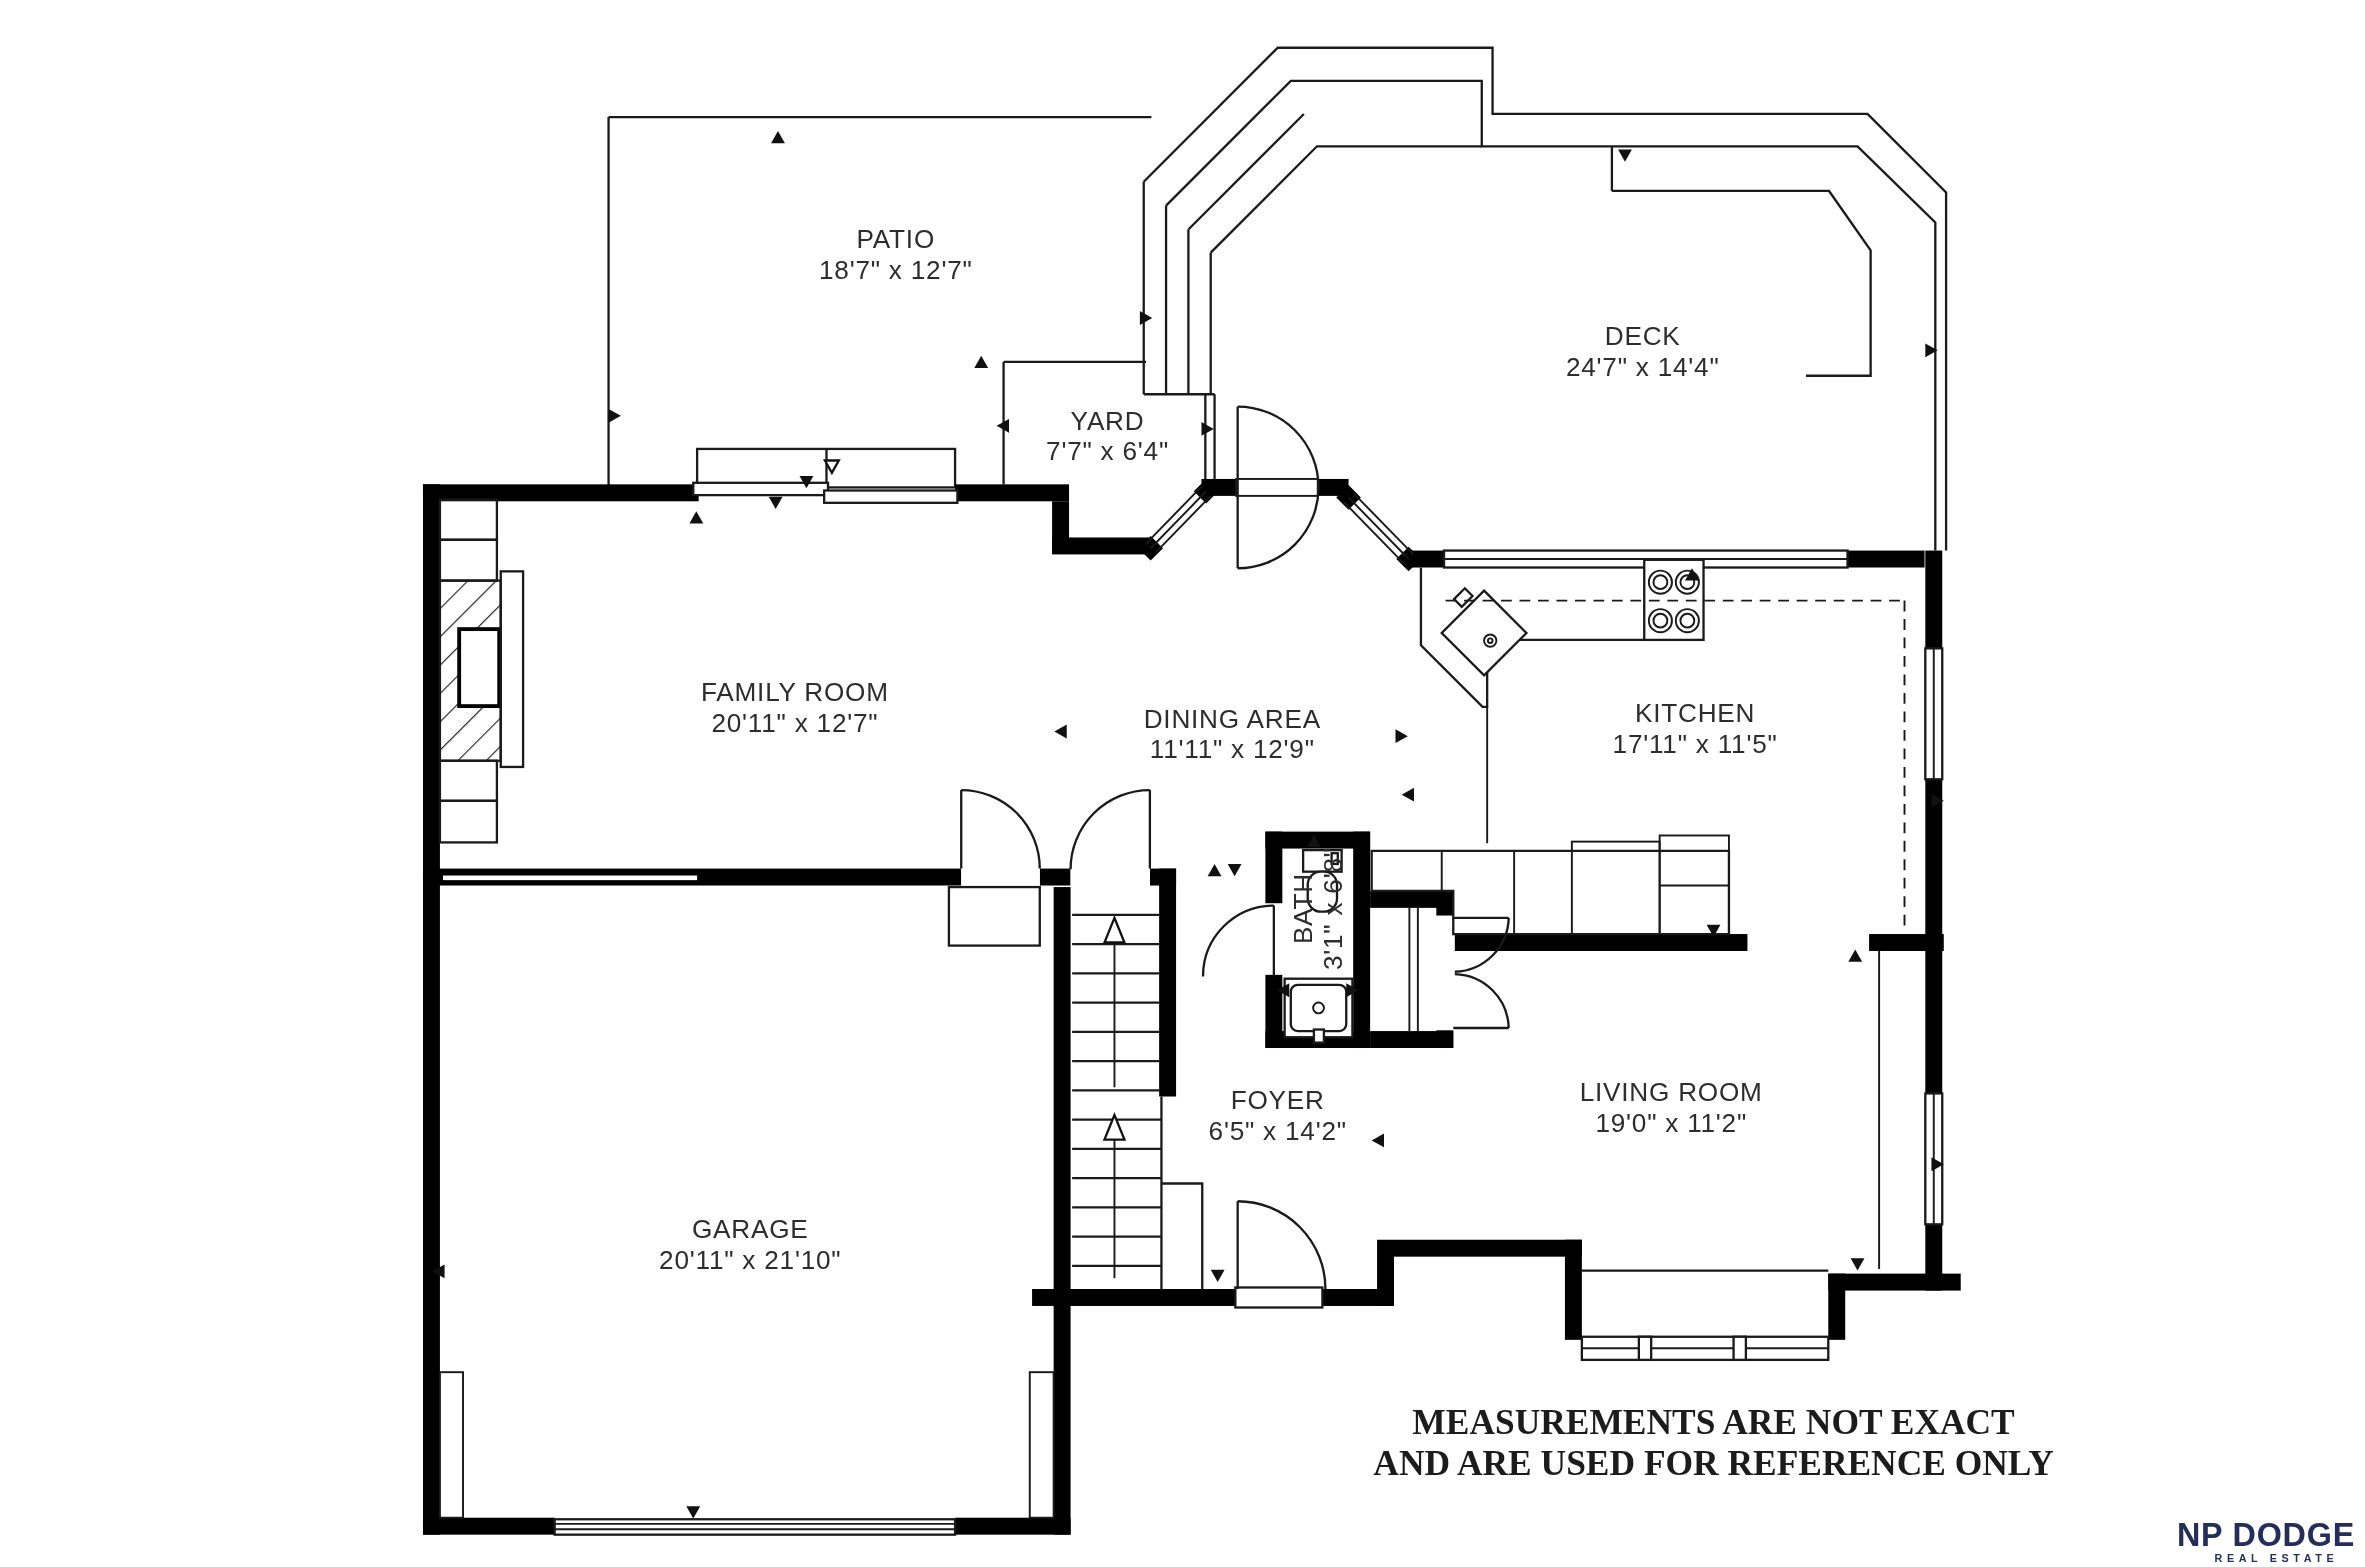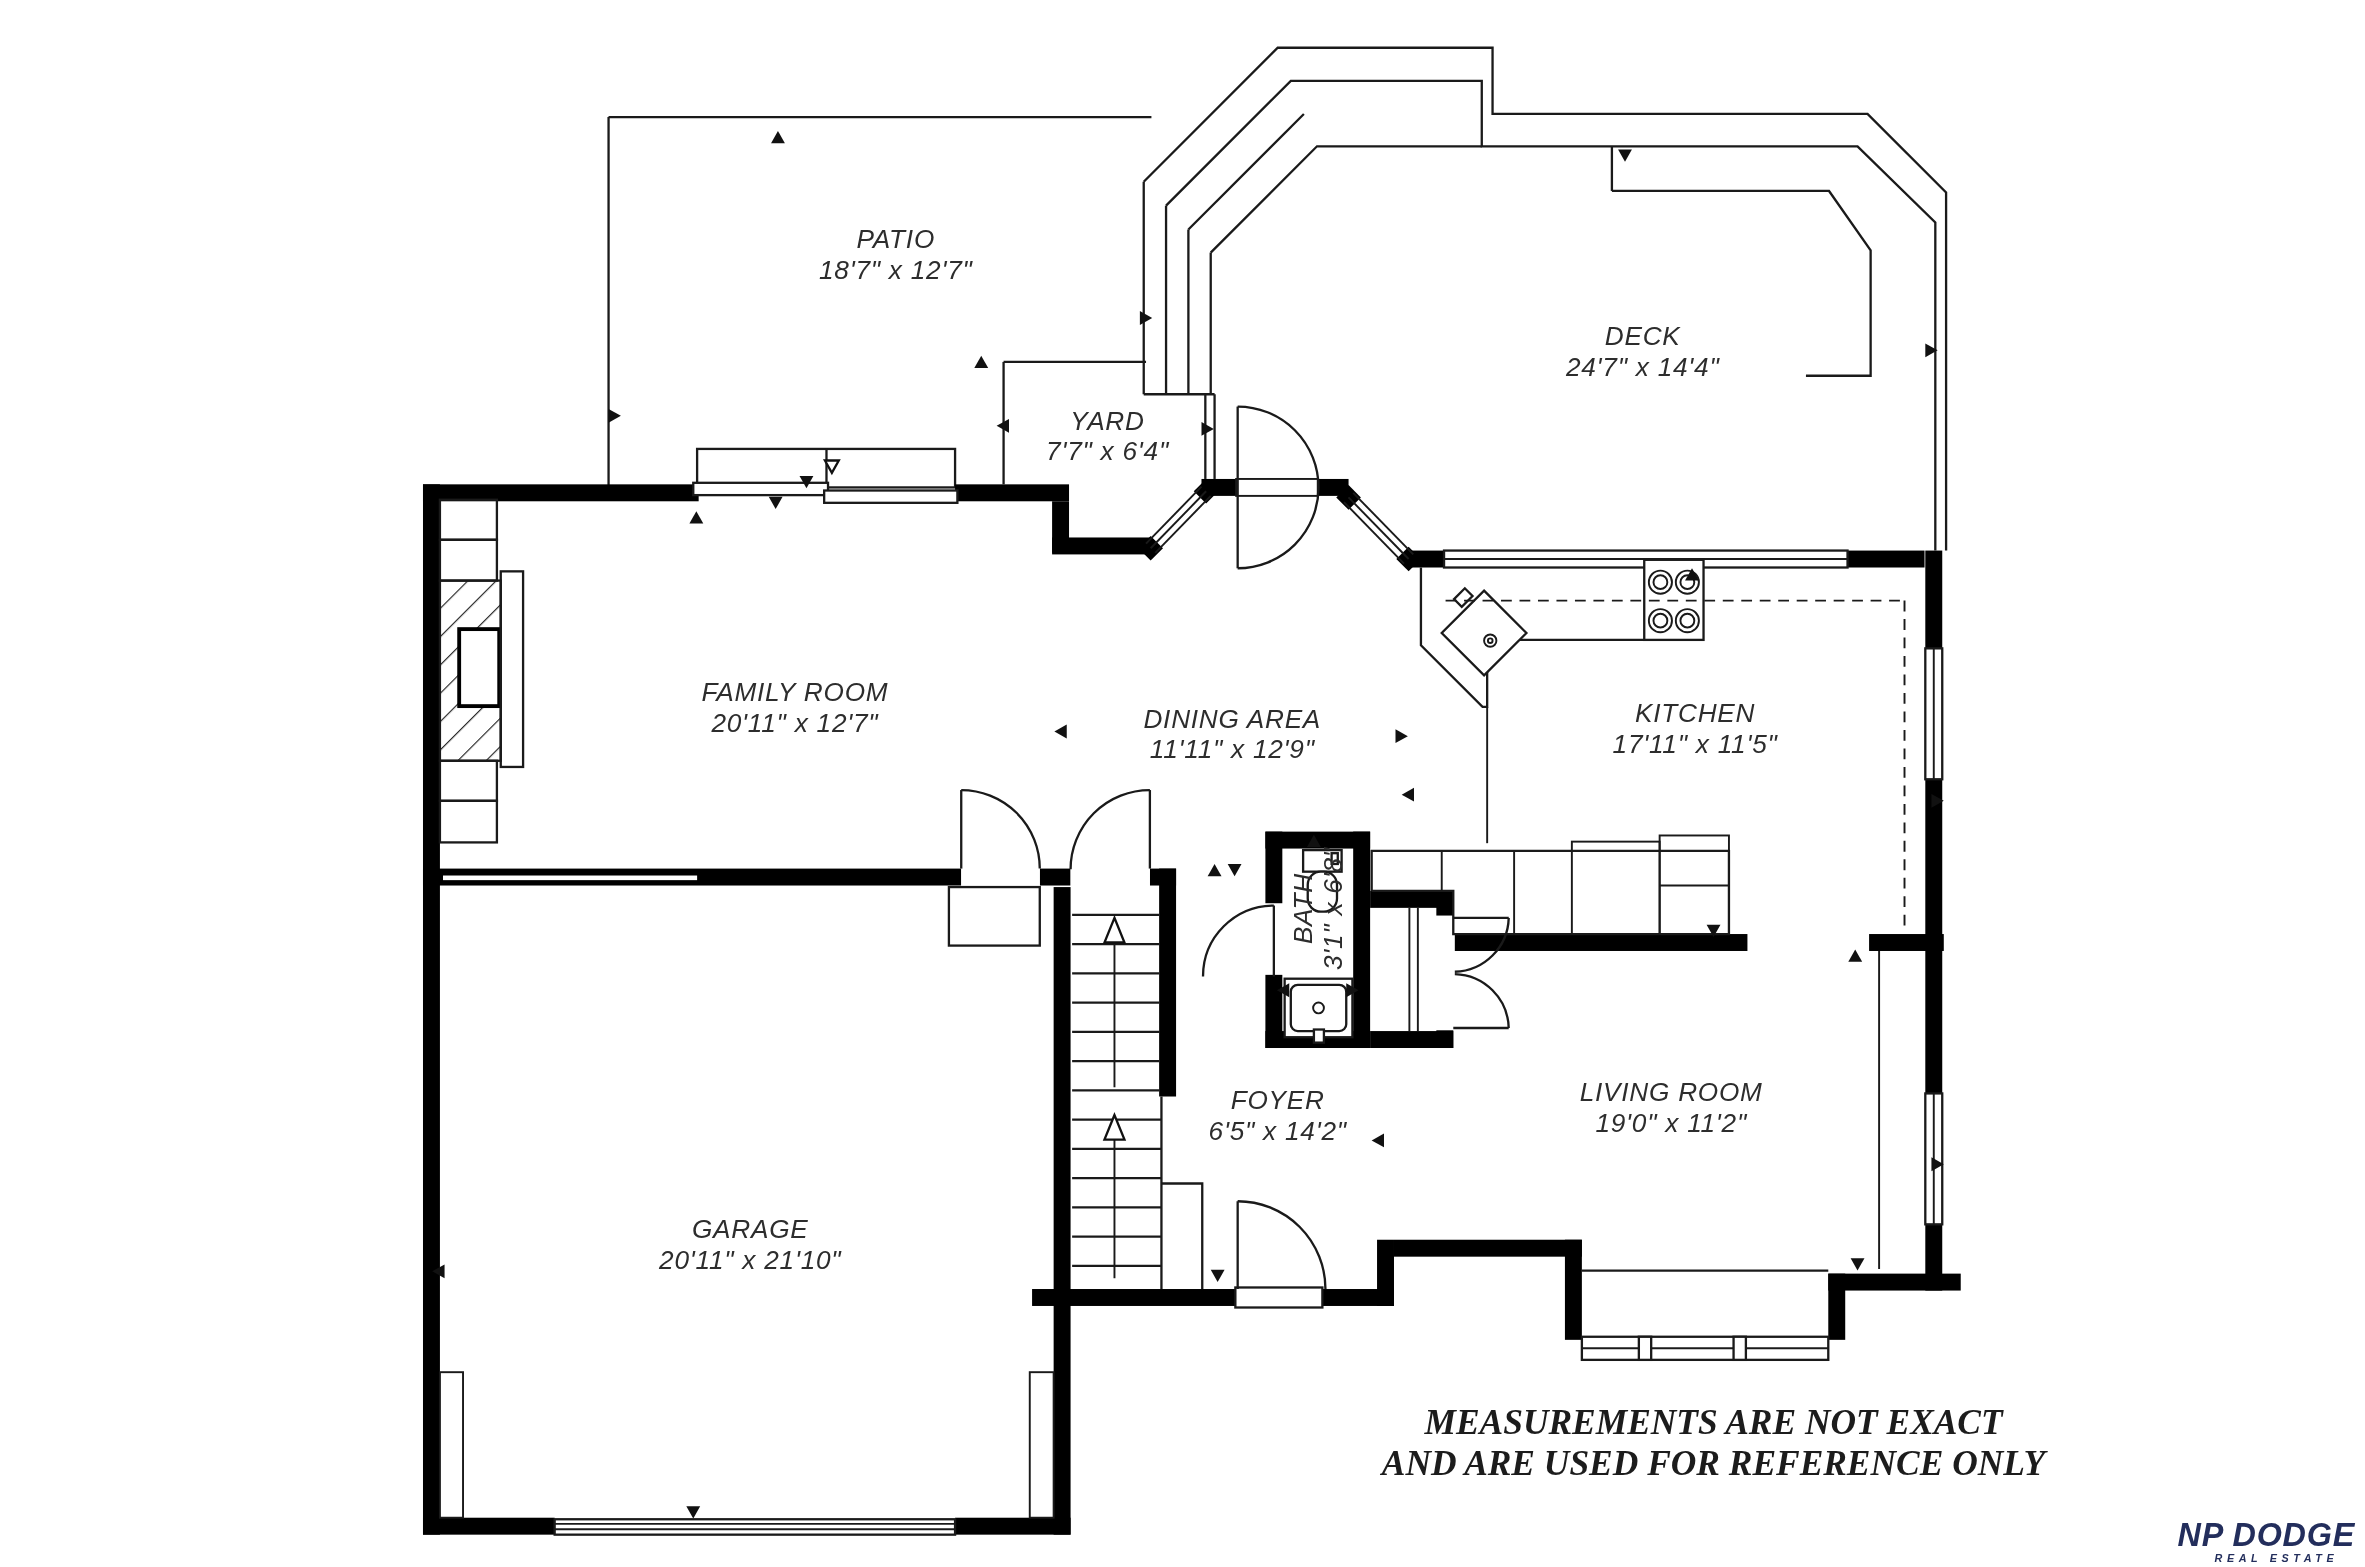--- a/index.html
+++ b/index.html
@@ -1,17 +1,17 @@
 <!DOCTYPE html>
 <html style="font-size:12.3px"><head>
 <meta charset="utf-8">
 <style>
   html,body{margin:0;padding:0;background:#fff;}
   .canvas{position:relative;width:2366px;height:1567px;background:#ffffff;overflow:hidden;
-          font-family:"Liberation Sans",sans-serif;font-style:italic;}
+          font-family:"Liberation Sans",sans-serif;}
   svg{display:block;width:100%;height:100%;}
   .wl{fill:#000000;stroke:none;}
   .tl{stroke:#1a1a1a;stroke-width:3;fill:none;}
   .tl2{stroke:#1a1a1a;stroke-width:2.5;fill:none;}
   .wh{fill:#ffffff;stroke:#1a1a1a;stroke-width:3;}
   .hole{fill:#ffffff;stroke:none;}
   .dash{stroke:#1a1a1a;stroke-width:2.5;fill:none;stroke-dasharray:14 10;}
   .arr{fill:#111111;stroke:none;}
   .harr{fill:#ffffff;stroke:#111111;stroke-width:3;}
   .room-name,.room-dims{font-family:"Liberation Sans",sans-serif;font-size:34px;fill:#2d2d2d;

